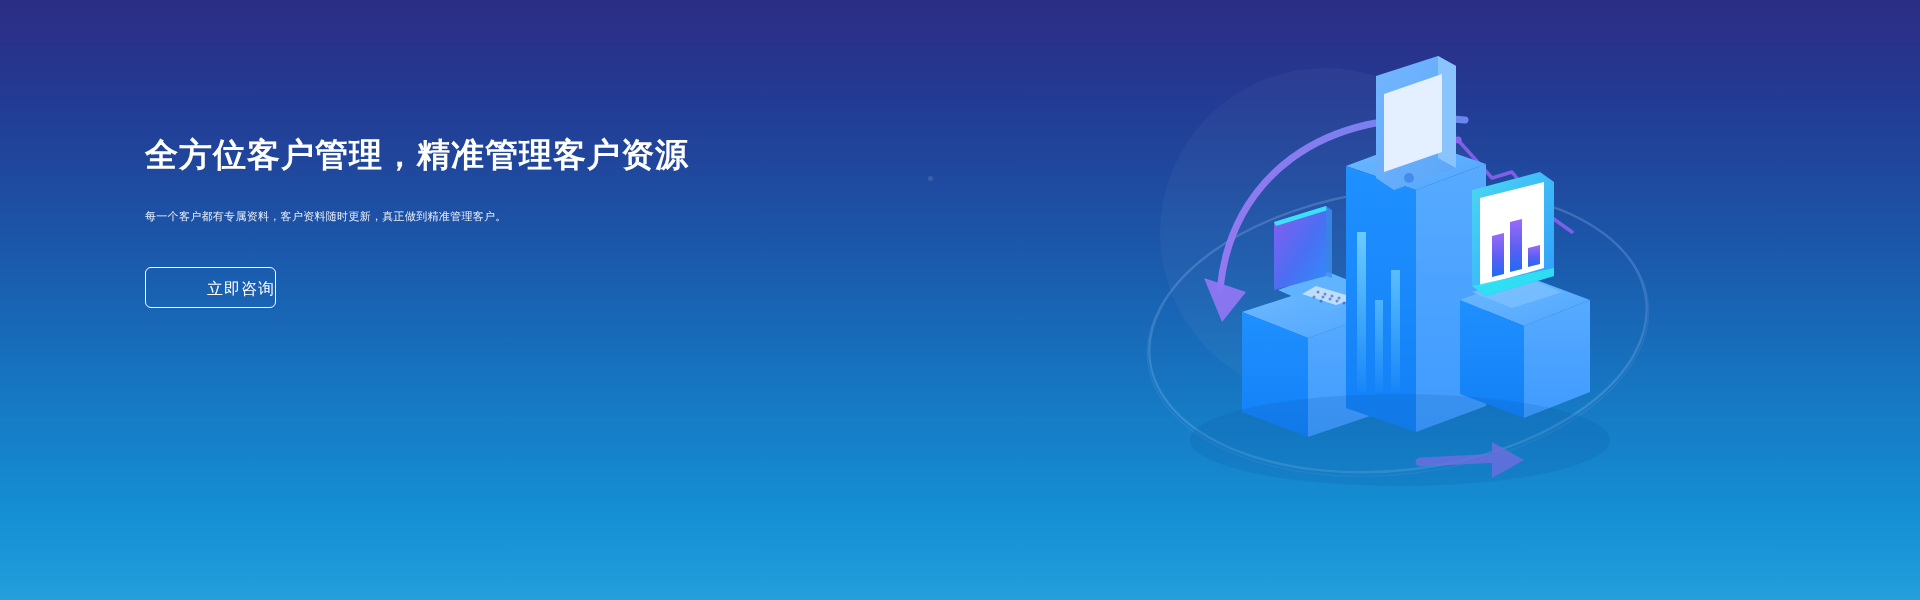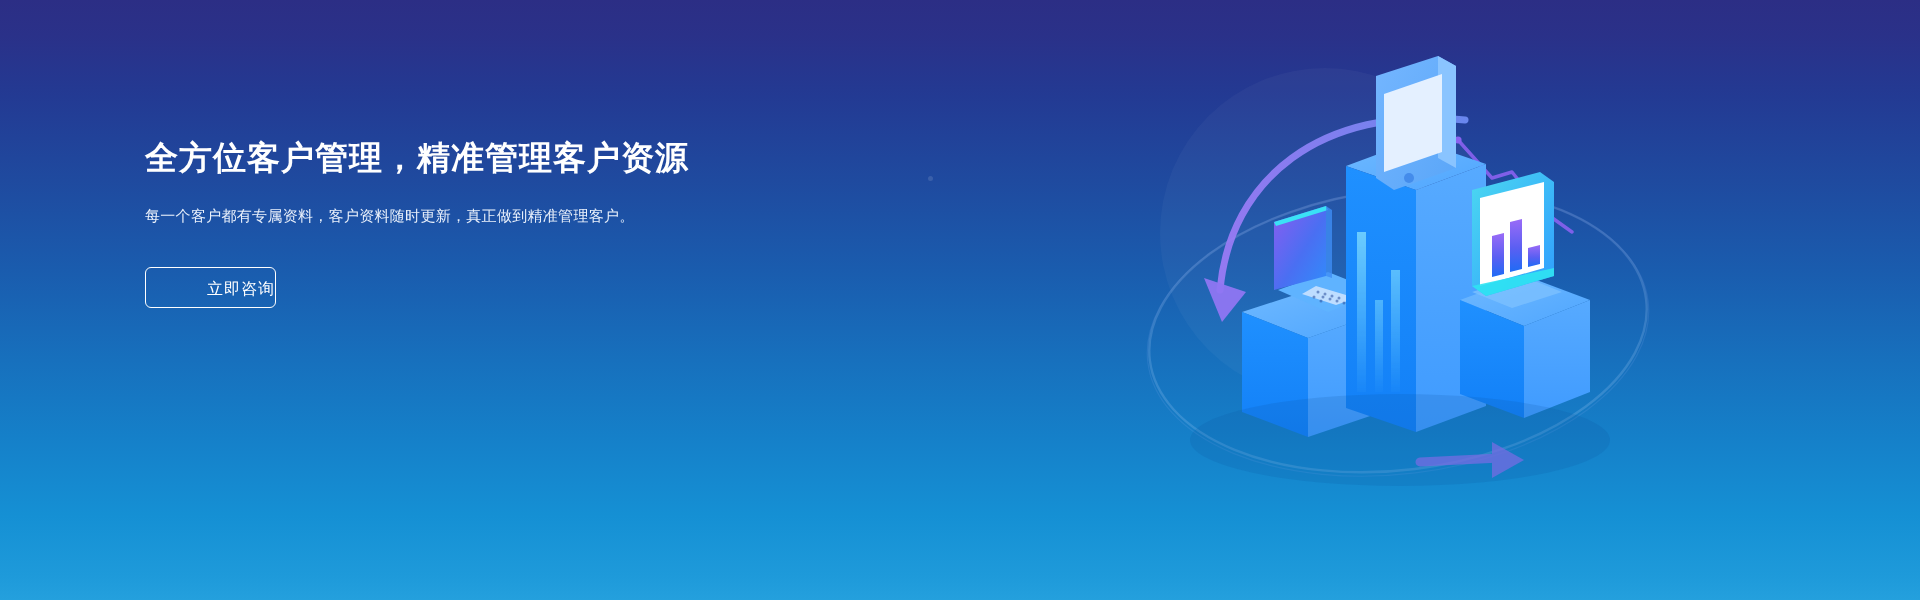--- a/index.html
+++ b/index.html
@@ -59,24 +59,25 @@
     width: 640px;
   }
   .headline {
     margin: 0;
     font-size: 33px;
     line-height: 46px;
     font-weight: bold;
     color: #ffffff;
     letter-spacing: 1px;
     white-space: nowrap;
+    font-family: Liberation Mono, monospace;
   }
   .subcopy {
     margin: 22px 0 0 0;
-    font-size: 15px;
+    font-size: 11px;
     line-height: 26px;
     color: #e9f0fb;
     width: 490px;
     letter-spacing: 0.3px;
   }
   .cta {
     display: inline-block;
     margin-top: 38px;
     padding: 0;
     width: 131px;

